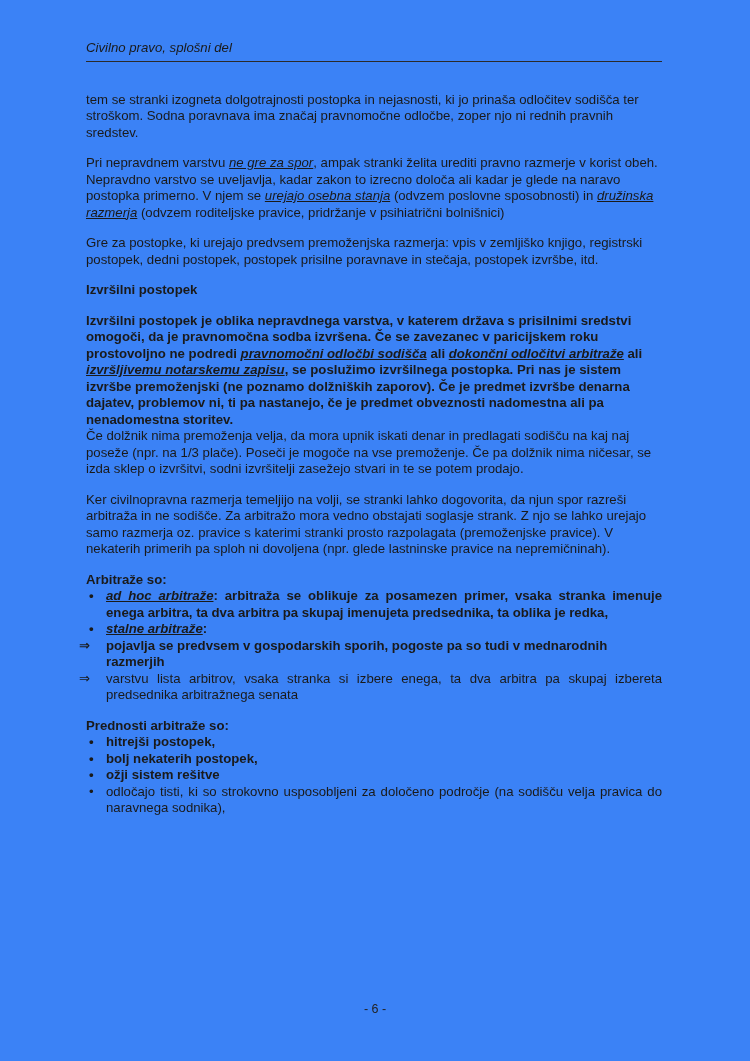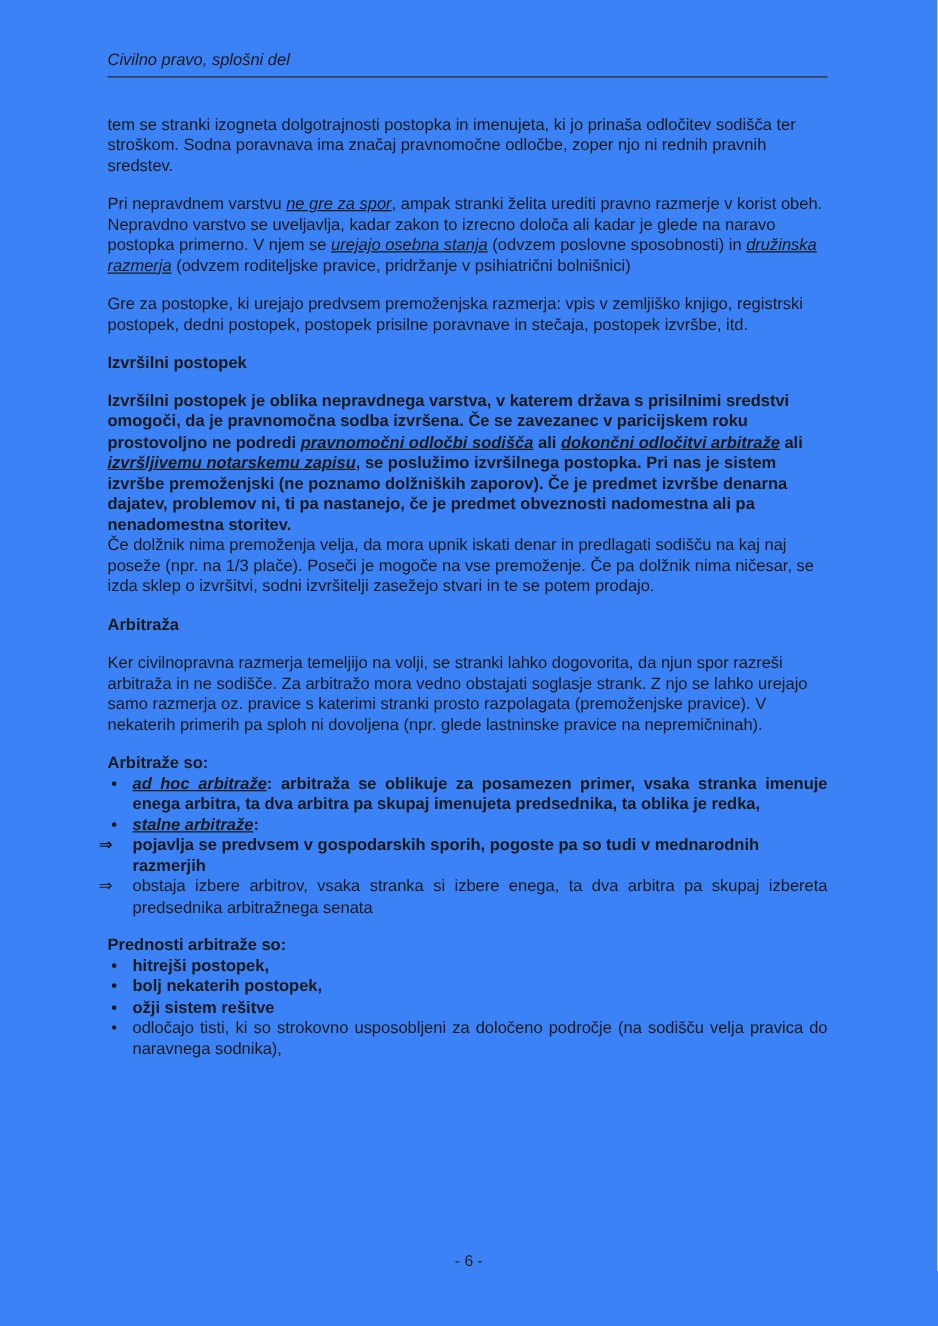--- a/index.html
+++ b/index.html
@@ -50,36 +50,35 @@
 </head>
 <body>
 
 <div class="page">
   <div class="content">
 
     <div class="doc-header">
       <span>Civilno pravo, splošni del</span>
     </div>
 
-    <p class="blk">tem se stranki izogneta dolgotrajnosti postopka in imenujeta, ki jo prinaša odločitev sodišča ter stroškom. Sodna poravnava ima značaj pravnomočne odločbe, zoper njo ni rednih pravnih sredstev.</p>
+    <p class="blk">tem se stranki izogneta dolgotrajnosti postopka in nejasnosti, ki jo prinaša odločitev sodišča ter stroškom. Sodna poravnava ima značaj pravnomočne odločbe, zoper njo ni rednih pravnih sredstev.</p>
 
 
     <p class="blk"><span>Pri nepravdnem varstvu </span><span class="iu">ne gre za spor</span><span>, ampak stranki želita urediti pravno razmerje v korist obeh. Nepravdno varstvo se uveljavlja, kadar zakon to izrecno določa ali kadar je glede na naravo postopka primerno. V njem se </span><span class="iu">urejajo osebna stanja</span><span> (odvzem poslovne sposobnosti) in </span><span class="iu">družinska razmerja</span><span> (odvzem roditeljske pravice, pridržanje v psihiatrični bolnišnici)</span></p>
 
 
     <p class="blk">Gre za postopke, ki urejajo predvsem premoženjska razmerja: vpis v zemljiško knjigo, registrski postopek, dedni postopek, postopek prisilne poravnave in stečaja, postopek izvršbe, itd.</p>
 
     <p class="blk hb">Izvršilni postopek</p>
 
     <p class="blk m0"><span>Izvršilni postopek je oblika nepravdnega varstva, v katerem država s prisilnimi sredstvi omogoči, da je pravnomočna sodba izvršena. Če se zavezanec v paricijskem roku prostovoljno ne podredi </span><span class="iu">pravnomočni odločbi sodišča</span><span> ali </span><span class="iu">dokončni odločitvi arbitraže</span><span> ali </span><span class="iu">izvršljivemu notarskemu zapisu</span><span>, se poslužimo izvršilnega postopka. Pri nas je sistem izvršbe premoženjski (ne poznamo dolžniških zaporov). Če je predmet izvršbe denarna dajatev, problemov ni, ti pa nastanejo, če je predmet obveznosti nadomestna ali pa nenadomestna storitev.</span></p>
 
     <p class="blk">Če dolžnik nima premoženja velja, da mora upnik iskati denar in predlagati sodišču na kaj naj poseže (npr. na 1/3 plače). Poseči je mogoče na vse premoženje. Če pa dolžnik nima ničesar, se izda sklep o izvršitvi, sodni izvršitelji zasežejo stvari in te se potem prodajo.</p>
 
 
-    <p class="blk hb">Arbitraža</p>
 
     <p class="blk">Ker civilnopravna razmerja temeljijo na volji, se stranki lahko dogovorita, da njun spor razreši arbitraža in ne sodišče. Za arbitražo mora vedno obstajati soglasje strank. Z njo se lahko urejajo samo razmerja oz. pravice s katerimi stranki prosto razpolagata (premoženjske pravice). V nekaterih primerih pa sploh ni dovoljena (npr. glede lastninske pravice na nepremičninah).</p>
 
     <p class="blk m0">Arbitraže so:</p>
 
     <div class="blk m0 li just">
       <span class="marker">•</span>
       <span class="li-text"><span class="iu">ad hoc arbitraže</span><span>: arbitraža se oblikuje za posamezen primer, vsaka stranka imenuje enega arbitra, ta dva arbitra pa skupaj imenujeta predsednika, ta oblika je redka,</span></span>
     </div>
 
@@ -88,21 +87,21 @@
       <span class="li-text"><span class="iu">stalne arbitraže</span><span>:</span></span>
     </div>
 
     <div class="blk m0 li arrow">
       <span class="marker">⇒</span>
       <span class="li-text">pojavlja se predvsem v gospodarskih sporih, pogoste pa so tudi v mednarodnih razmerjih</span>
     </div>
 
     <div class="blk li arrow just">
       <span class="marker">⇒</span>
-      <span class="li-text">obstaja izbere arbitrov, vsaka stranka si izbere enega, ta dva arbitra pa skupaj izbereta predsednika arbitražnega senata</span>
+      <span class="li-text">varstvu lista arbitrov, vsaka stranka si izbere enega, ta dva arbitra pa skupaj izbereta predsednika arbitražnega senata</span>
     </div>
 
     <p class="blk m0">Prednosti arbitraže so:</p>
 
     <div class="blk m0 li">
       <span class="marker">•</span>
       <span class="li-text">hitrejši postopek,</span>
     </div>
 
     <div class="blk m0 li">

